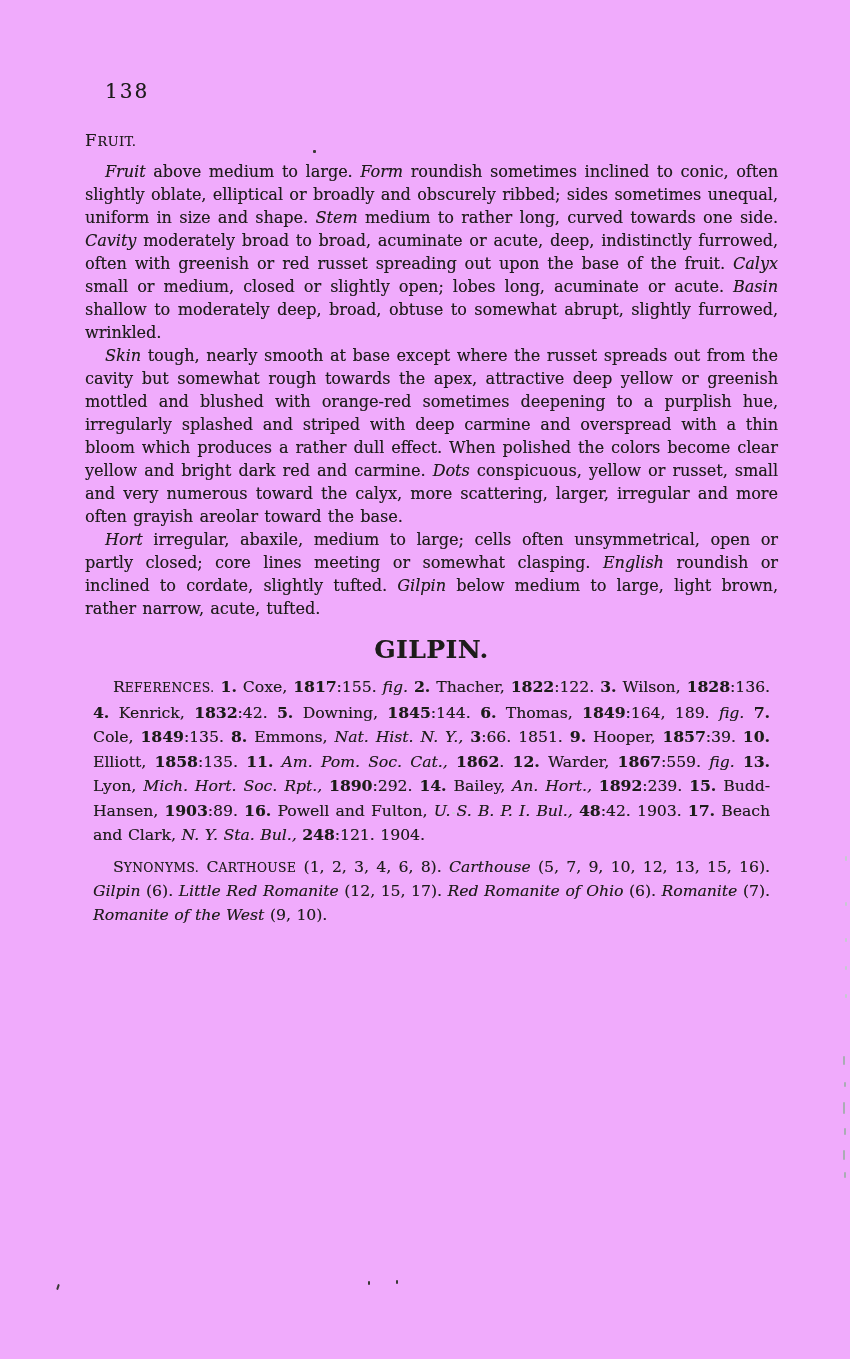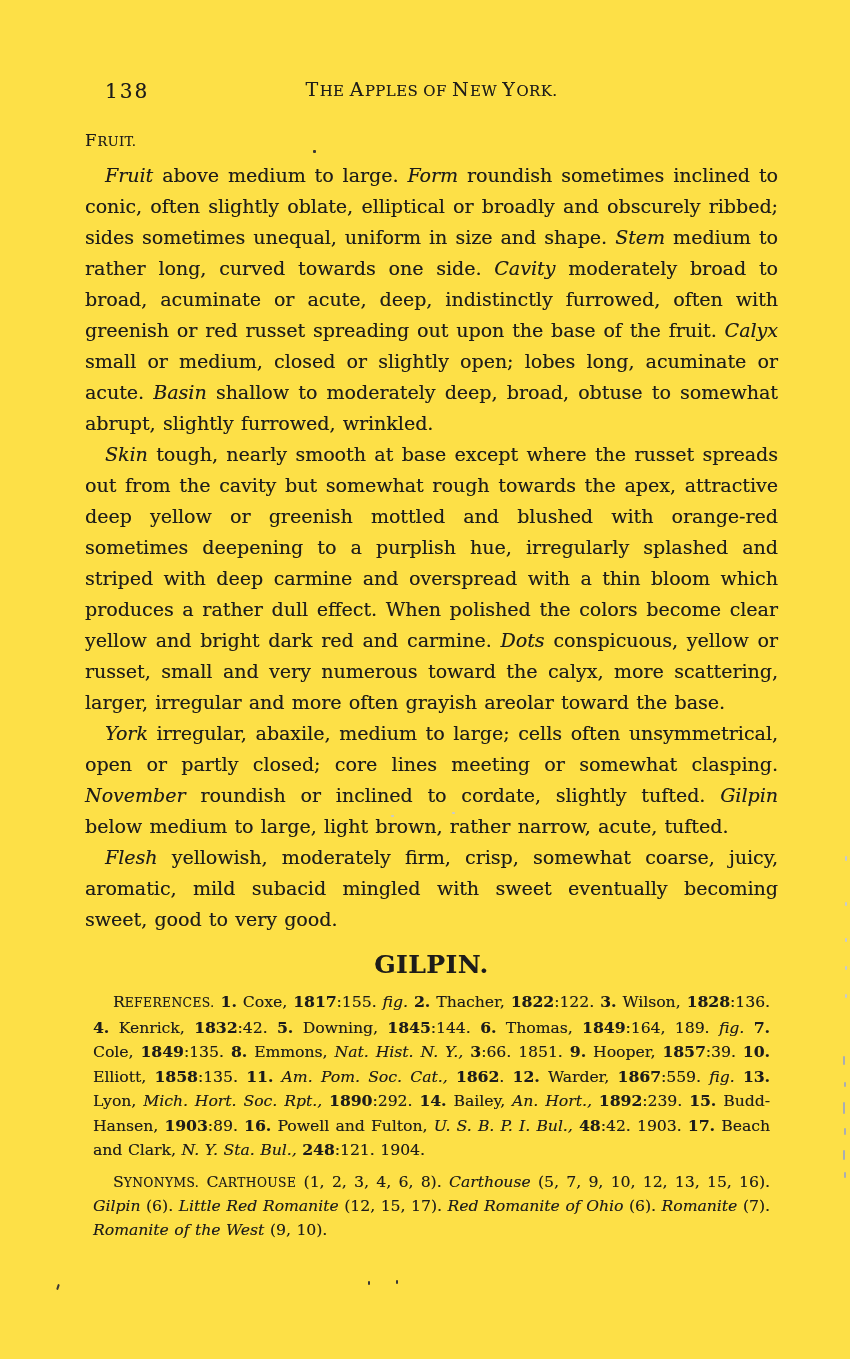--- a/index.html
+++ b/index.html
@@ -1,55 +1,53 @@
 <!DOCTYPE html>
 <html><head>
 <meta charset="utf-8">
 <style>
   html,body{margin:0;padding:0;}
   .sheet{
     position:relative;width:850px;height:1359px;overflow:hidden;
-    background:#fde047;
+    background:#f0abfc;
     font-family:"DejaVu Serif","Liberation Serif",serif;
     color:#1d1c1a;
     text-shadow:0.2px 0.2px 0.35px rgba(25,22,20,0.45);
   }
   .content{position:absolute;left:85px;top:0;width:693px;}
   .header{position:relative;margin-top:78px;height:26px;}
   .pageno{position:absolute;left:20px;top:1px;font-size:20px;letter-spacing:2px;}
   .running-title{text-align:center;font-size:19px;letter-spacing:1.5px;}
   .sc{font-size:0.78em;letter-spacing:0.5px;}
   .i{font-style:italic;}
   .b{font-weight:bold;}
   .subhead{font-size:16.5px;margin:27px 0 10px;letter-spacing:1px;}
-  .para{font-size:19px;line-height:31px;text-align:justify;margin:0;word-spacing:1.2px;}
+  .para{font-size:16px;line-height:23px;text-align:justify;margin:0;word-spacing:1.2px;}
   .gpara{font-size:16.3px;line-height:24.5px;text-align:justify;margin:0;word-spacing:1.2px;}
   .indent{text-indent:20px;}
   .variety-head{text-align:center;font-weight:700;font-size:28px;margin:21px 0 9px;letter-spacing:0.5px;}
   .vh2{font-size:25px;margin:15px 0 11px;}
   .refs{font-size:15.6px;line-height:23.5px;text-align:justify;margin:8px;word-spacing:0.6px;}
   .artifact{position:absolute;background:#3a3835;border-radius:1px;}
   .artifact.faint{background:#a9adb4;}
   .artifact.fainter{background:#c6cad0;}
 </style>
 </head>
 <body>
 
 <div class="sheet">
   <div class="content">
     <div class="header">
       <span class="pageno">138</span>
-      <div class="running-title">T<span class="sc">HE </span>A<span class="sc">PPLES OF </span>N<span class="sc">EW </span>Y<span class="sc">ORK.</span></div>
     </div>
     <main>
         <div class="subhead">F<span class="sc">RUIT.</span></div>
         <p class="para indent"><span class="i">Fruit</span> above medium to large. <span class="i">Form</span> roundish sometimes inclined to conic, often slightly oblate, elliptical or broadly and obscurely ribbed; sides sometimes unequal, uniform in size and shape. <span class="i">Stem</span> medium to rather long, curved towards one side. <span class="i">Cavity</span> moderately broad to broad, acuminate or acute, deep, indistinctly furrowed, often with greenish or red russet spreading out upon the base of the fruit. <span class="i">Calyx</span> small or medium, closed or slightly open; lobes long, acuminate or acute. <span class="i">Basin</span> shallow to moderately deep, broad, obtuse to somewhat abrupt, slightly furrowed, wrinkled.</p>
         <p class="para indent"><span class="i">Skin</span> tough, nearly smooth at base except where the russet spreads out from the cavity but somewhat rough towards the apex, attractive deep yellow or greenish mottled and blushed with orange-red sometimes deepening to a purplish hue, irregularly splashed and striped with deep carmine and overspread with a thin bloom which produces a rather dull effect. When polished the colors become clear yellow and bright dark red and carmine. <span class="i">Dots</span> conspicuous, yellow or russet, small and very numerous toward the calyx, more scattering, larger, irregular and more often grayish areolar toward the base.</p>
-        <p class="para indent"><span class="i">York</span> irregular, abaxile, medium to large; cells often unsymmetrical, open or partly closed; core lines meeting or somewhat clasping. <span class="i">November</span> roundish or inclined to cordate, slightly tufted. <span class="i">Gilpin</span> below medium to large, light brown, rather narrow, acute, tufted.</p>
-        <p class="para indent"><span class="i">Flesh</span> yellowish, moderately firm, crisp, somewhat coarse, juicy, aromatic, mild subacid mingled with sweet eventually becoming sweet, good to very good.</p>
+        <p class="para indent"><span class="i">Hort</span> irregular, abaxile, medium to large; cells often unsymmetrical, open or partly closed; core lines meeting or somewhat clasping. <span class="i">English</span> roundish or inclined to cordate, slightly tufted. <span class="i">Gilpin</span> below medium to large, light brown, rather narrow, acute, tufted.</p>
         <div class="variety-head vh2">GILPIN.</div>
         <p class="refs indent">R<span class="sc">EFERENCES.</span> <span class="b">1.</span> Coxe, <span class="b">1817</span>:155. <span class="i">fig.</span> <span class="b">2.</span> Thacher, <span class="b">1822</span>:122. <span class="b">3.</span> Wilson, <span class="b">1828</span>:136. <span class="b">4.</span> Kenrick, <span class="b">1832</span>:42. <span class="b">5.</span> Downing, <span class="b">1845</span>:144. <span class="b">6.</span> Thomas, <span class="b">1849</span>:164, 189. <span class="i">fig.</span> <span class="b">7.</span> Cole, <span class="b">1849</span>:135. <span class="b">8.</span> Emmons, <span class="i">Nat. Hist. N. Y.,</span> <span class="b">3</span>:66. 1851. <span class="b">9.</span> Hooper, <span class="b">1857</span>:39. <span class="b">10.</span> Elliott, <span class="b">1858</span>:135. <span class="b">11.</span> <span class="i">Am. Pom. Soc. Cat.,</span> <span class="b">1862</span>. <span class="b">12.</span> Warder, <span class="b">1867</span>:559. <span class="i">fig.</span> <span class="b">13.</span> Lyon, <span class="i">Mich. Hort. Soc. Rpt.,</span> <span class="b">1890</span>:292. <span class="b">14.</span> Bailey, <span class="i">An. Hort.,</span> <span class="b">1892</span>:239. <span class="b">15.</span> Budd-Hansen, <span class="b">1903</span>:89. <span class="b">16.</span> Powell and Fulton, <span class="i">U. S. B. P. I. Bul.,</span> <span class="b">48</span>:42. 1903. <span class="b">17.</span> Beach and Clark, <span class="i">N. Y. Sta. Bul.,</span> <span class="b">248</span>:121. 1904.</p>
         <p class="refs indent">S<span class="sc">YNONYMS.</span> C<span class="sc">ARTHOUSE</span> (1, 2, 3, 4, 6, 8). <span class="i">Carthouse</span> (5, 7, 9, 10, 12, 13, 15, 16). <span class="i">Gilpin</span> (6). <span class="i">Little Red Romanite</span> (12, 15, 17). <span class="i">Red Romanite of Ohio</span> (6). <span class="i">Romanite</span> (7). <span class="i">Romanite of the West</span> (9, 10).</p>
       </main>
   </div>
 
   <div class="artifact" style="left:313px;top:150px;width:3px;height:3px;"></div>
   <div class="artifact" style="left:57px;top:1284px;width:2px;height:6px;transform:rotate(18deg);"></div>
   <div class="artifact" style="left:368px;top:1281px;width:2px;height:4px;"></div>
   <div class="artifact" style="left:396px;top:1280px;width:2px;height:4px;"></div>

